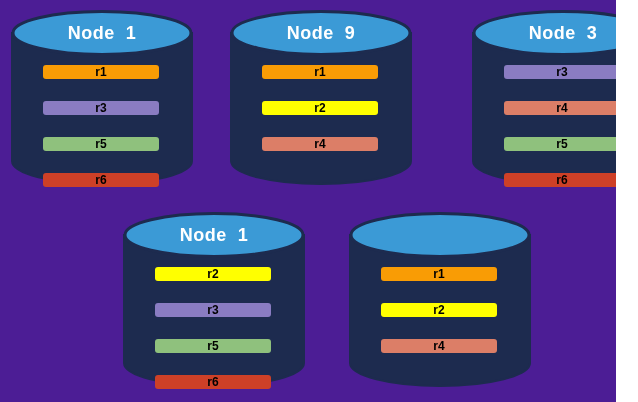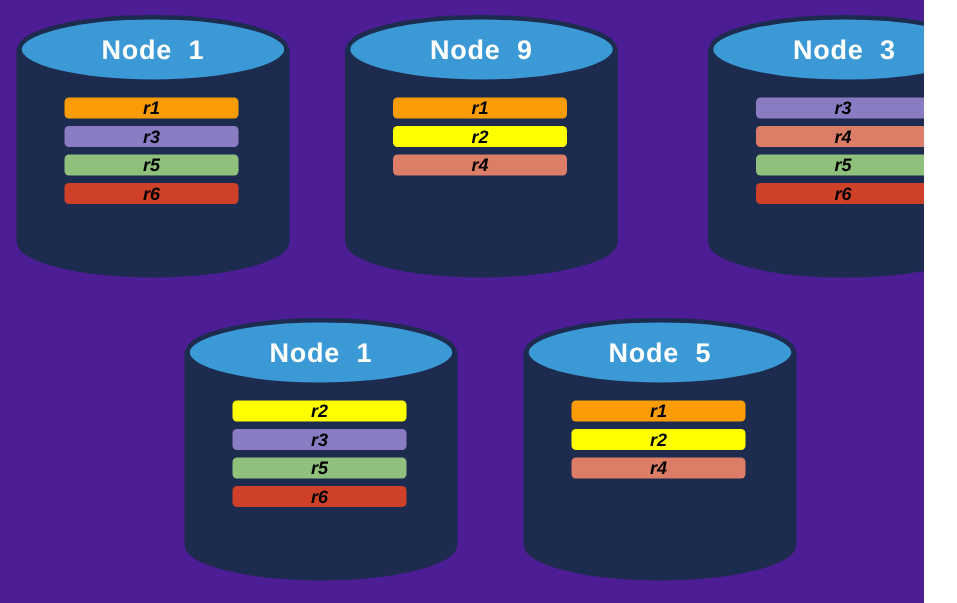--- a/index.html
+++ b/index.html
@@ -19,23 +19,23 @@
 
   .node-title{
     position:absolute;left:0;right:0;top:5px;height:42px;
     display:flex;align-items:center;justify-content:center;
     color:#ffffff;font-weight:bold;font-size:18px;letter-spacing:0.5px;
     white-space:pre;
   }
 
   .bars{position:absolute;left:33px;right:35px;top:58px;}
   .bar{
-    height:14px;margin-bottom:5px;border-radius:3px;
+    height:14px;margin-bottom:22px;border-radius:3px;
     display:flex;align-items:center;justify-content:center;
-    color:#000000;font-weight:bold;font-size:12px;line-height:14px;font-style:italic;
+    color:#000000;font-weight:bold;font-size:12px;line-height:14px;
   }
 </style>
 </head>
 <body>
 
 <div class="canvas">
   <div class="node node-1">
     <svg class="cyl" viewBox="0 0 184 180" aria-hidden="true">
       <path class="cyl-body" d="M 2,26 L 2,154 A 90,23 0 0 0 182,154 L 182,26 Z"></path>
       <ellipse class="cyl-top" cx="92" cy="26" rx="89" ry="21.5"></ellipse>
@@ -88,20 +88,19 @@
         <div class="bar" style="background: rgb(143, 193, 125);">r5</div>
         <div class="bar" style="background: rgb(206, 64, 39);">r6</div>
       </div>
   </div>
 
   <div class="node node-5">
     <svg class="cyl" viewBox="0 0 184 180" aria-hidden="true">
       <path class="cyl-body" d="M 2,26 L 2,154 A 90,23 0 0 0 182,154 L 182,26 Z"></path>
       <ellipse class="cyl-top" cx="92" cy="26" rx="89" ry="21.5"></ellipse>
     </svg>
-    <div class="node-title">Node  5</div>
     <div class="bars">
         <div class="bar" style="background: rgb(249, 156, 5);">r1</div>
         <div class="bar" style="background: rgb(255, 255, 0);">r2</div>
         <div class="bar" style="background: rgb(220, 126, 103);">r4</div>
       </div>
   </div>
 </div>
 
 </body></html>

